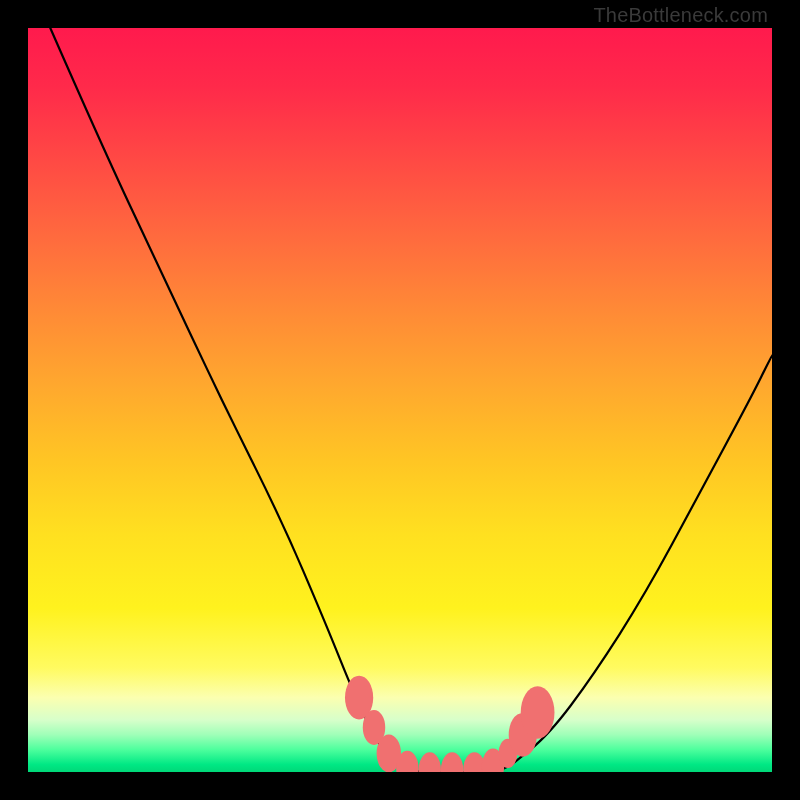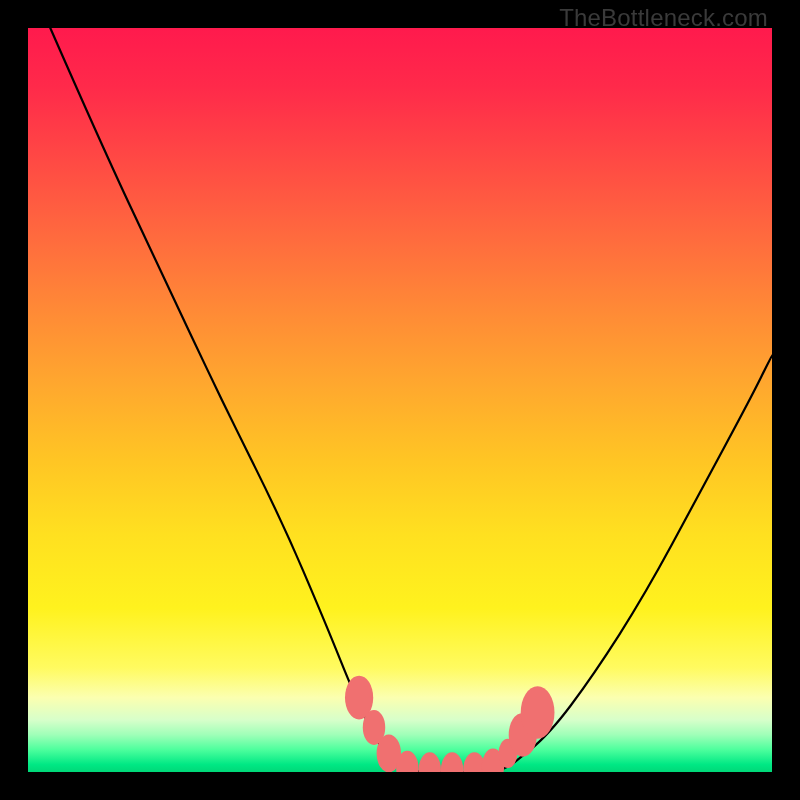--- a/index.html
+++ b/index.html
@@ -44,21 +44,21 @@
       #4dff9d 97%,
       #00e884 99%,
       #00d878 100%
     );
   }
   .attrib {
     position: absolute;
     top: 4px;
     right: 32px;
     color: #3a3a3a;
-    font-size: 24px;
+    font-size: 20px;
     font-weight: 500;
     letter-spacing: 0.2px;
   }
   svg.curve {
     position: absolute;
     left: 0;
     top: 0;
     width: 744px;
     height: 744px;
   }

